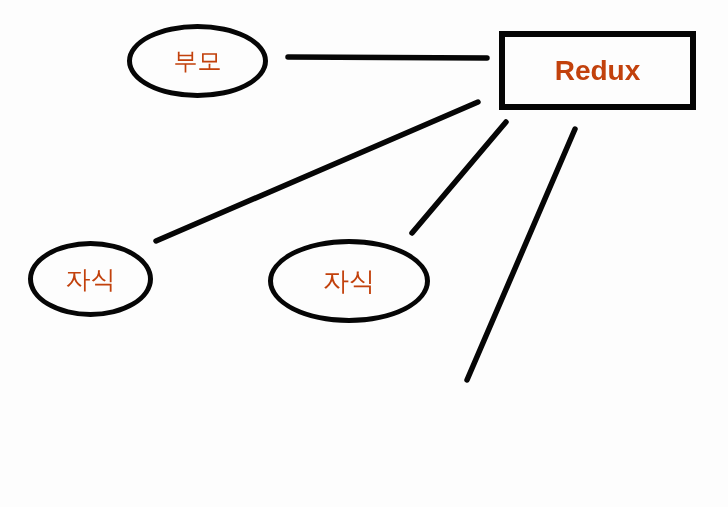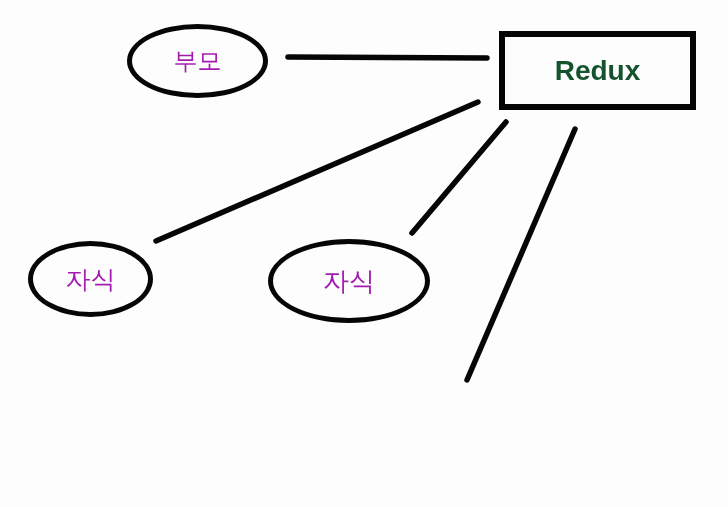--- a/index.html
+++ b/index.html
@@ -21,21 +21,21 @@
     top: 0;
     width: 728px;
     height: 507px;
   }
   .node {
     position: absolute;
     display: flex;
     align-items: center;
     justify-content: center;
     box-sizing: border-box;
-    color: #a21caf;
+    color: #c2410c;
   }
   .ellipse {
     border: 5px solid #060606;
     border-radius: 50%;
   }
   .rect {
     border: 6px solid #050505;
   }
   .node-label {
     white-space: nowrap;
@@ -50,21 +50,21 @@
     font-size: 24px;
   }
   
   #node-redux {
     left: 499px;
     top: 31px;
     width: 197px;
     height: 79px;
     font-size: 28px;
     font-weight: bold;
-    color: #14532d;
+    color: #c2410c;
   }
   
   #node-child1 {
     left: 28px;
     top: 241px;
     width: 125px;
     height: 76px;
     font-size: 25px;
   }
   

